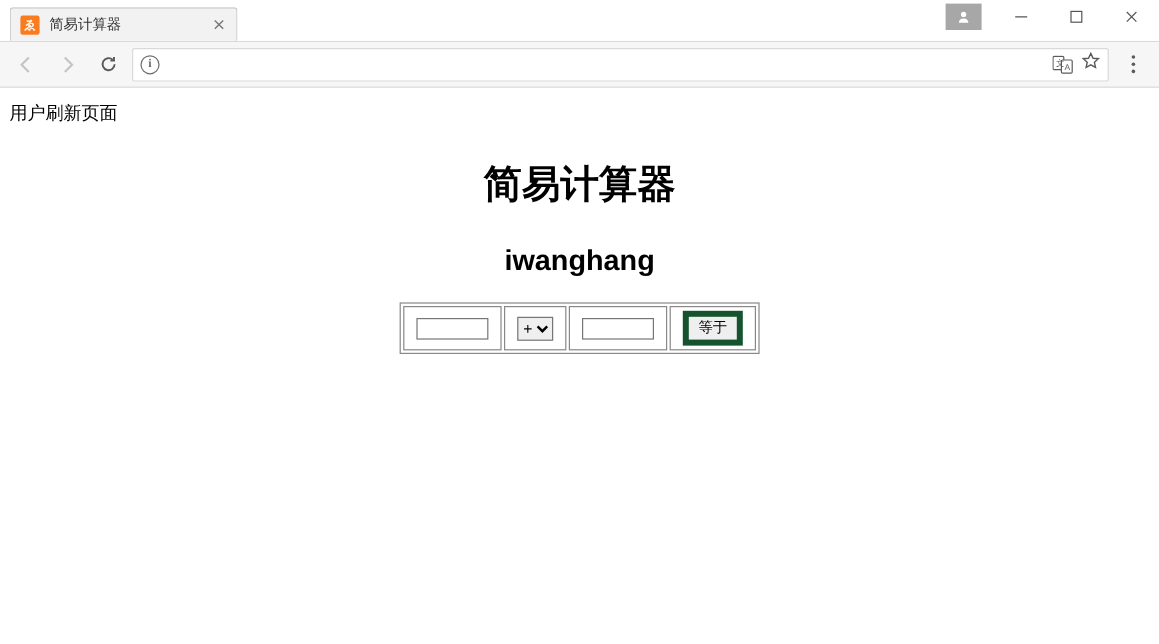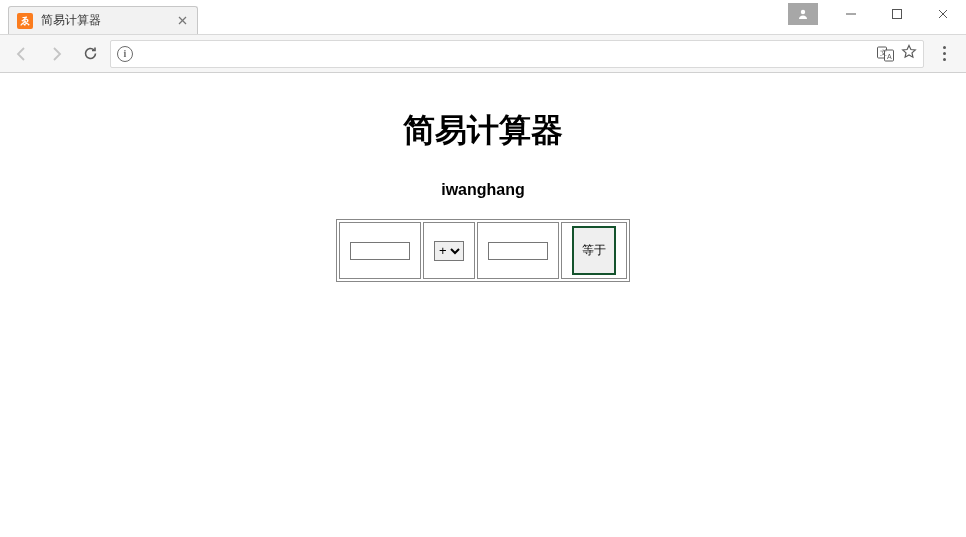--- a/index.html
+++ b/index.html
@@ -32,28 +32,28 @@
     .omnibox .url .host { color:#222; }
     .translate-icon { width:18px; height:16px; display:flex; align-items:center; justify-content:center; }
     .star-icon { color:#5a5a5a; }
     .menu-btn { width:28px; height:28px; display:flex; flex-direction:column; align-items:center; justify-content:center; gap:3px; }
     .menu-btn span { width:3px; height:3px; background:#5a5a5a; border-radius:50%; }
     
     
     .page { padding: 8px; font-size:15px; color:#000; }
     .refresh-msg { margin: 4px 0 0 0; font-size: 15px; }
     h1.calc-title { text-align:center; font-size: 32px; font-weight: bold; margin: 28px 0 18px; }
-    h3.author { text-align:center; font-size: 16px; font-weight: bold; margin: 28px 0 20px; }
+    h3.author { text-align:center; font-size: 24px; font-weight: bold; margin: 28px 0 20px; }
     
     .calc-wrap { display:flex; justify-content:center; }
     table.calc { border-collapse: separate; border-spacing: 2px; border: 1px solid #888; background:#fff; }
     table.calc td { border: 1px solid #888; padding: 3px 10px; background:#fff; vertical-align: middle; height: 24px; }
     .num-input { width: 60px; height: 18px; border:1px solid #767676; padding:1px 2px; font-size:13px; }
     .op-select { height: 20px; font-size:13px; border:1px solid #767676; background:#efefef; }
-    .eq-btn { font-size:12px; padding: 14px 8px; border:2px solid #14532d; background:#efefef; }
+    .eq-btn { font-size:12px; padding: 1px 8px; border:5px solid #14532d; background:#efefef; }
   </style>
 </head>
 <body>
 
 <div class="browser-chrome">
 
   <div class="window-controls">
     <div class="avatar-btn">
       <svg width="12" height="12" viewBox="0 0 12 12">
           <circle cx="6" cy="4" r="2.2" fill="#fff"></circle>
@@ -128,20 +128,21 @@
     </div>
     <div class="menu-btn">
       <span></span>
       <span></span>
       <span></span>
     </div>
   </div>
 </div>
 
 <div class="page">
+  <div class="refresh-msg">用户刷新页面</div>
   <h1 class="calc-title">简易计算器</h1>
   <h3 class="author">iwanghang</h3>
 
   <div class="calc-wrap">
     <table class="calc">
       <tbody>
           <tr>
         <td>
           <input class="num-input" type="text" value="" style="">
         </td>

